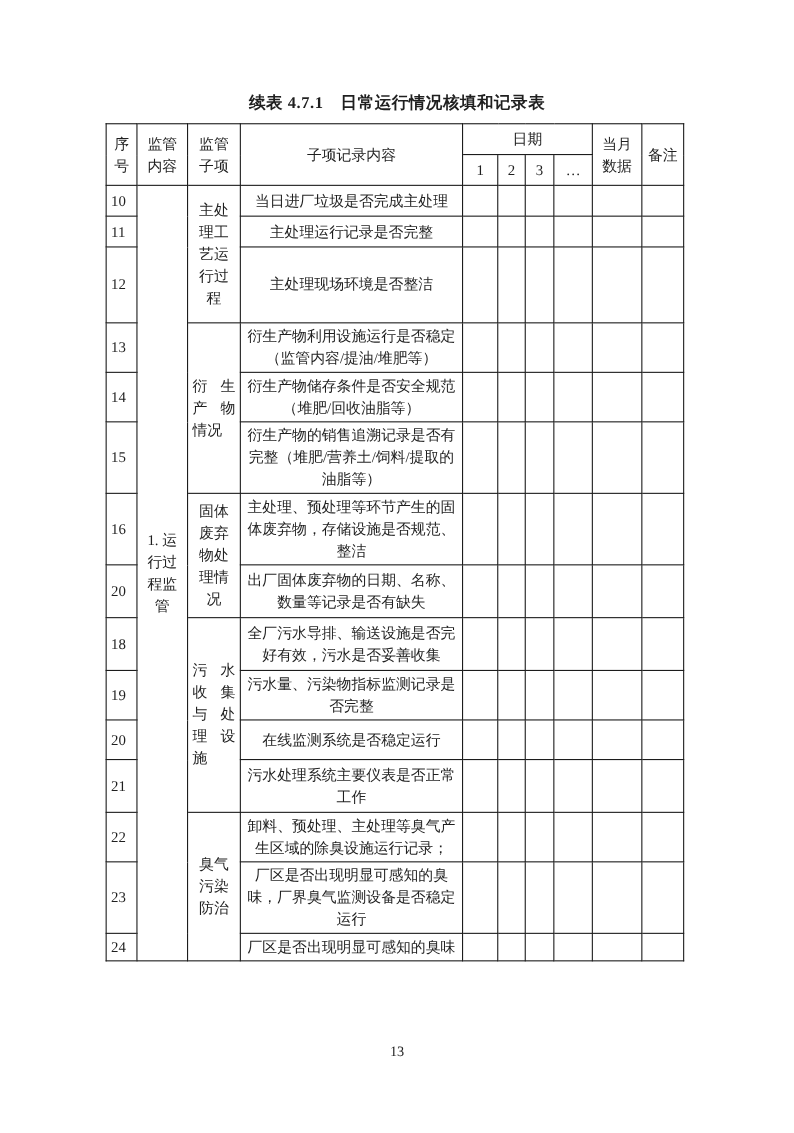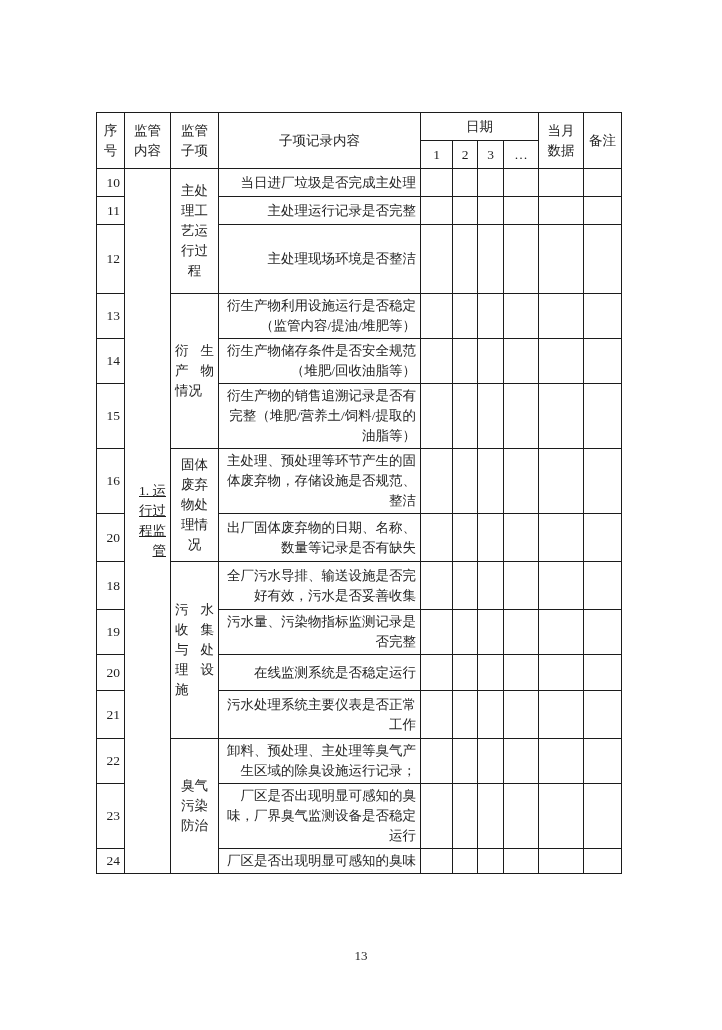--- a/index.html
+++ b/index.html
@@ -29,39 +29,40 @@
   table.rec-table td{
     border:1px solid #1c1c1c;
     font-size:13.5px;
     line-height:20px;
     padding:2px 4px;
     vertical-align:middle;
     overflow:hidden;
     word-break:break-all;
   }
   td.c{text-align:center;}
-  td.num{text-align:right;font-size:13px;margin-left:36px;}
-  td.sup{text-align:right;padding:2px 4px;text-decoration:underline;}
+  td.num{text-align:left;font-size:13px;margin-left:36px;}
+  td.sup{text-align:center;padding:2px 4px;}
   td.sub{text-align:center;padding:2px 5px;}
   td.just{text-align:justify;text-justify:inter-character;}
-  td.rec{text-align:right;padding:1px 6px 1px 8px;}
+  td.rec{text-align:center;padding:1px 6px 1px 8px;}
   td.note-col{padding:2px 7px;}
   .page-number{
     position:absolute;
     top:948px;left:0;width:100%;
     text-align:center;
     font-size:13px;
   }
   tr.hh{height:28px;margin-left:47px;}
 </style>
 </head>
 <body>
 
 <div class="page">
 
+  <div class="doc-title">续表 4.7.1　日常运行情况核填和记录表</div>
 
   <table class="rec-table">
     <colgroup>
       <col style="width:28px">
         <col style="width:46px">
         <col style="width:48px">
         <col style="width:202px">
       <col style="width:32px">
         <col style="width:25px">
         <col style="width:26px">

